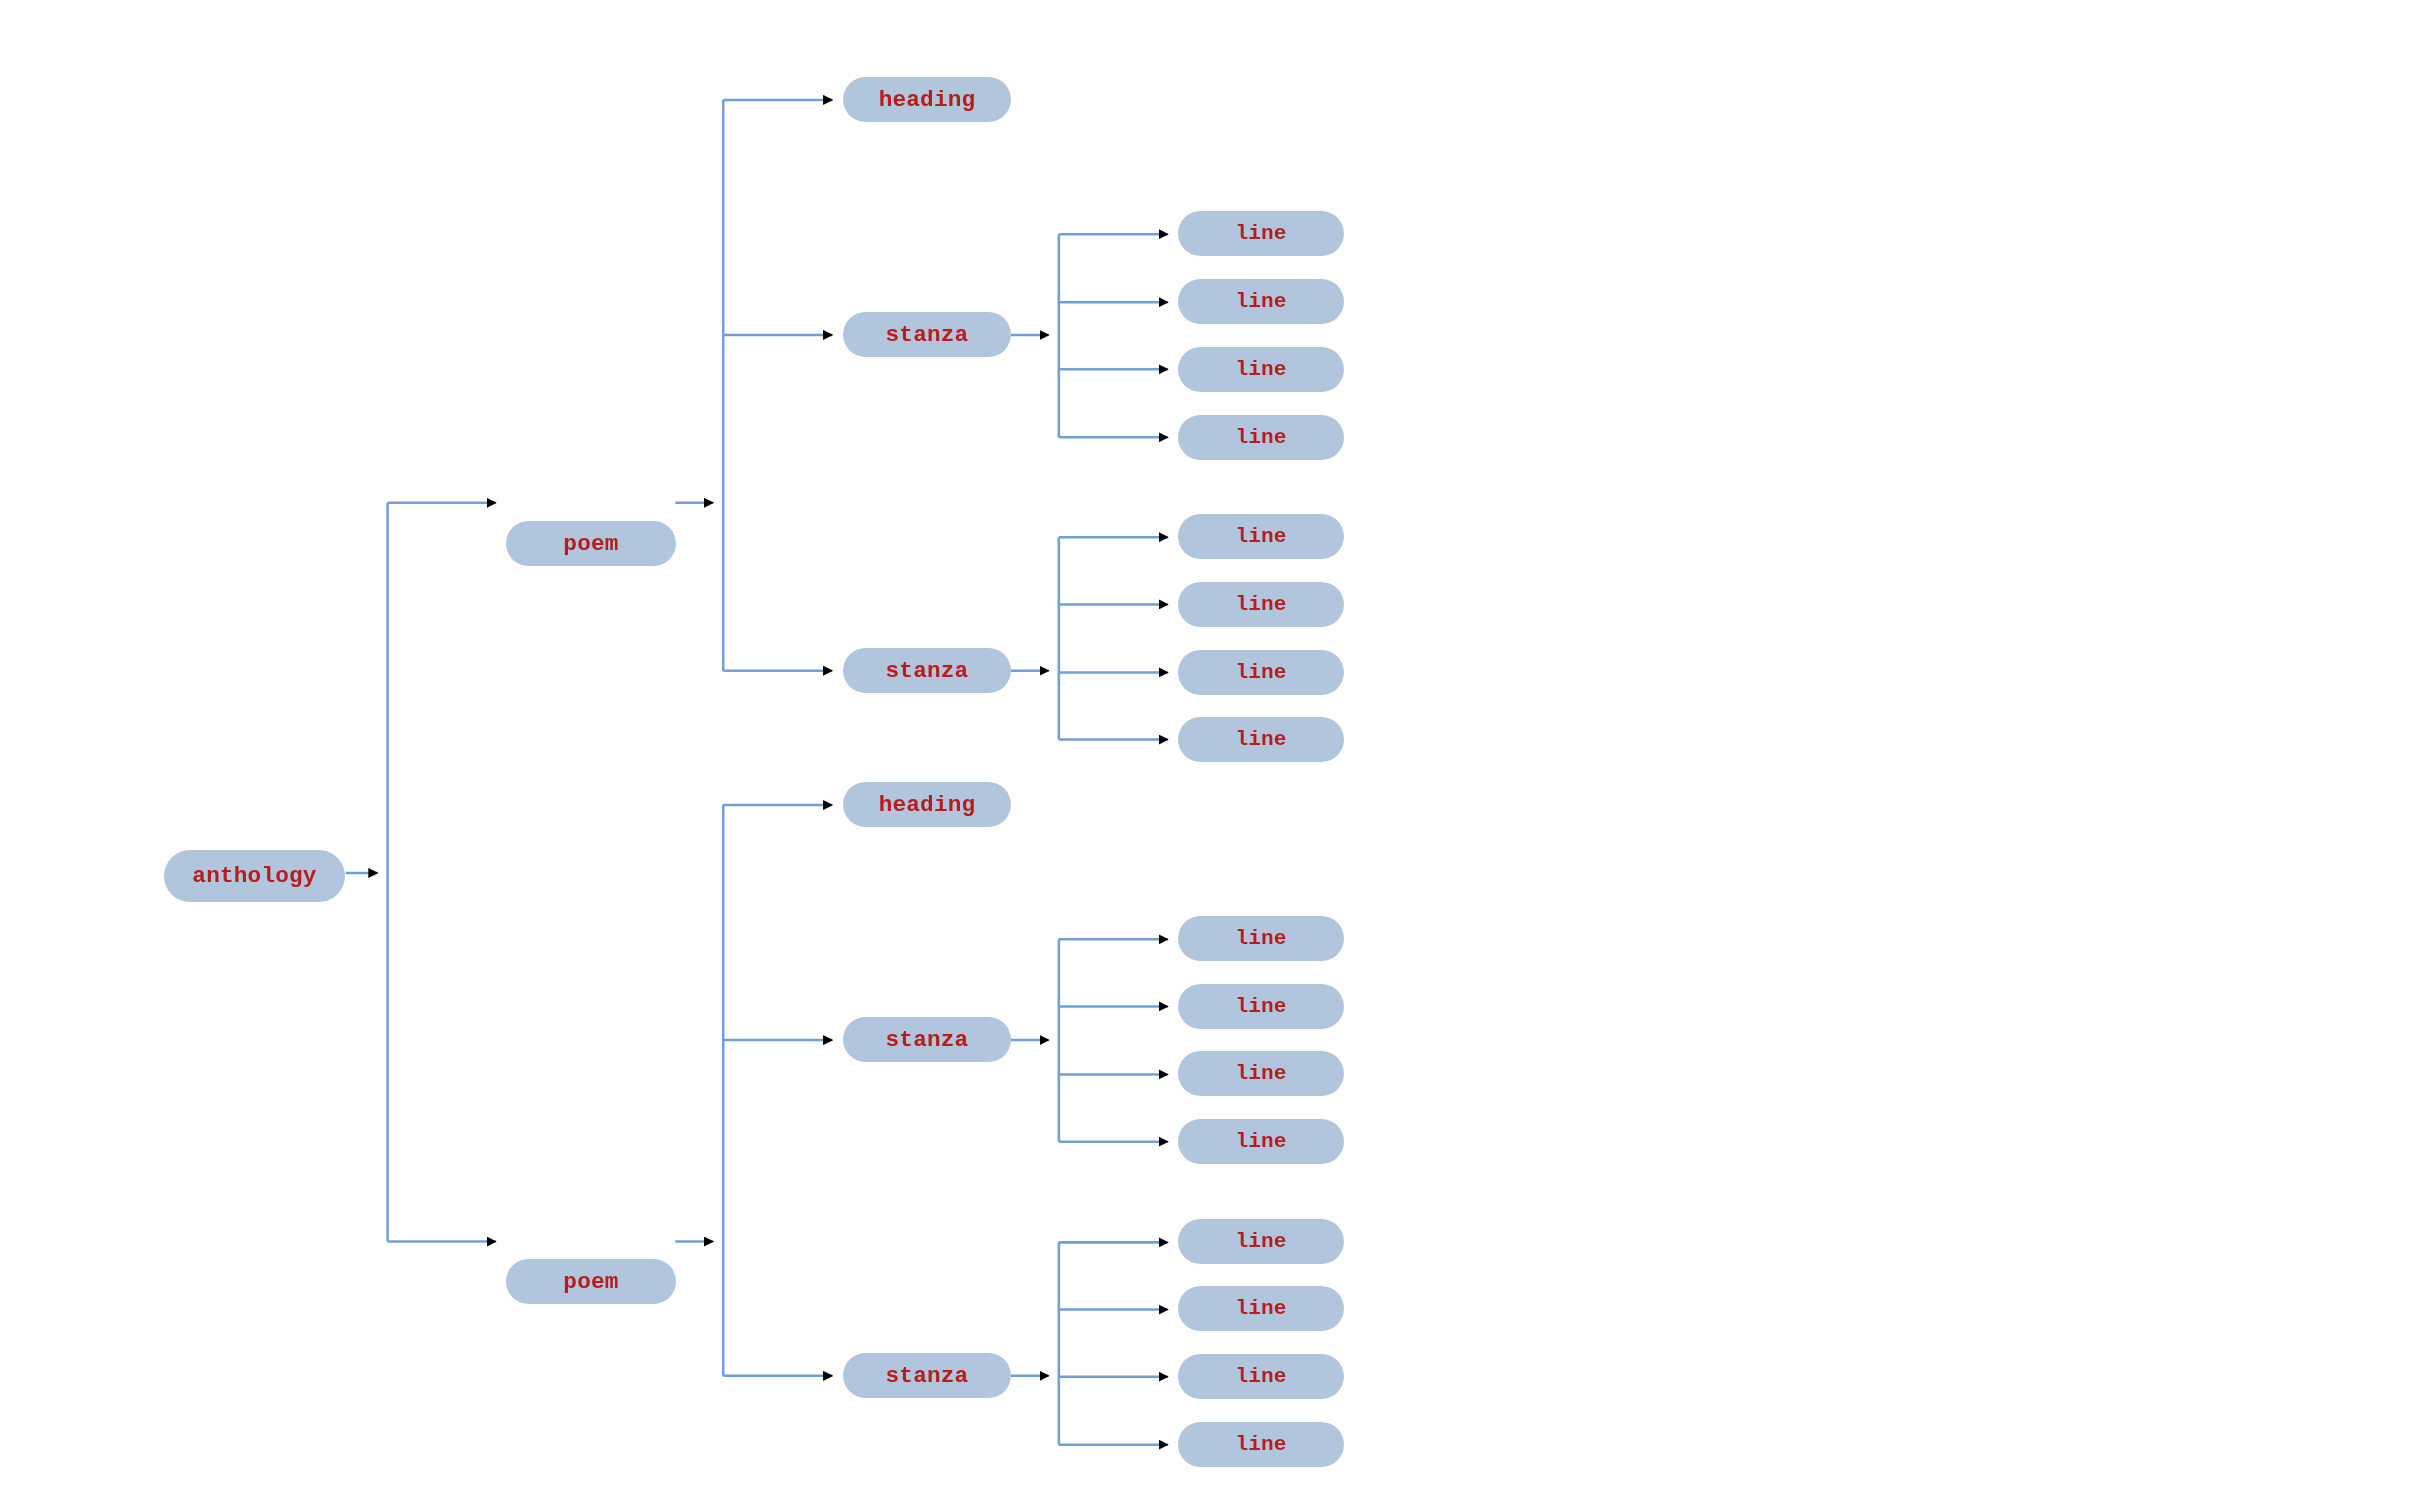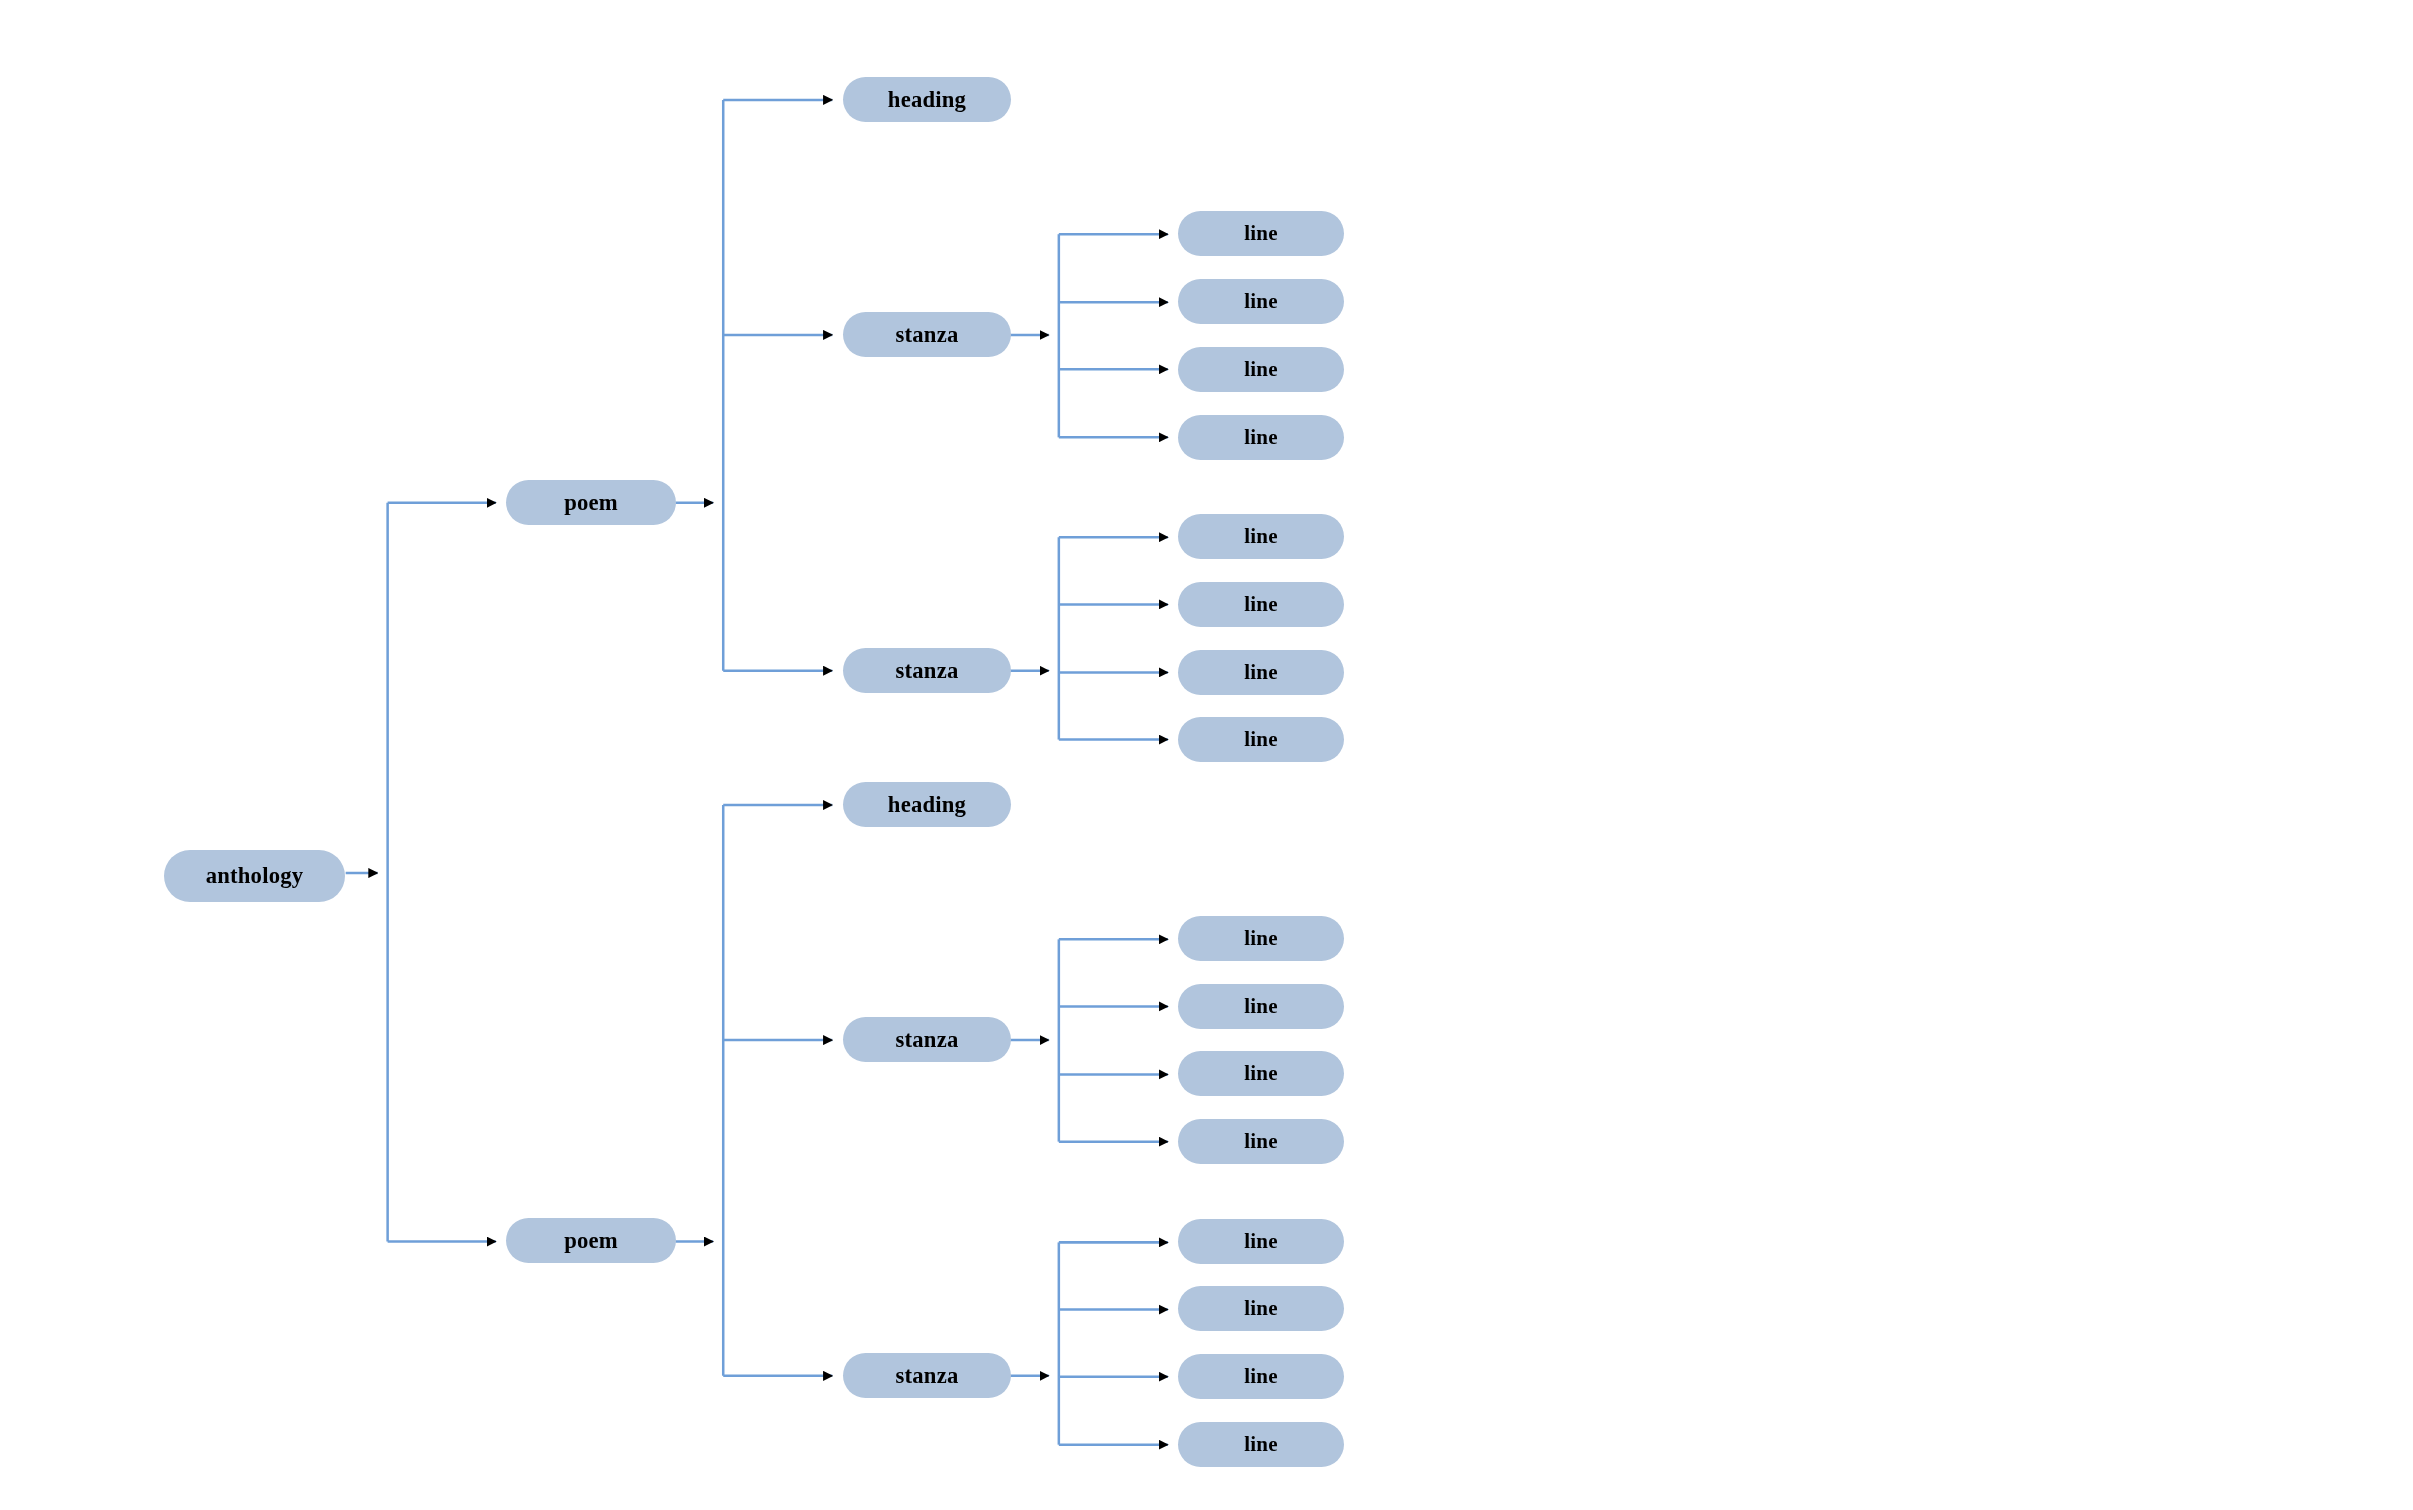--- a/index.html
+++ b/index.html
@@ -20,28 +20,29 @@
     pointer-events:none;
   }
   .node{
     position:absolute;
     box-sizing:border-box;
     background:#b1c5dd;
     border-radius:838px;
     display:flex;
     align-items:center;
     justify-content:center;
-    color:#000000;
+    color:#b91c1c;
     font-weight:bold;
     letter-spacing:0.2px;
     white-space:nowrap;
     user-select:none;
+    font-family:Liberation Mono, monospace;
   }
   .node.lvl0{font-size:22.7px;}
-  .node.lvl1{font-size:22.7px;}
+  .node.lvl1{font-size:22.7px;margin-top:41px;}
   .node.lvl2{font-size:22.7px;}
   .node.lvl3{font-size:21px;}
 </style>
 </head>
 <body>
 
 <div id="stage">
 
   <svg id="edges" viewBox="0 0 2876 1800" preserveAspectRatio="none" xmlns="http://www.w3.org/2000/svg">
     <defs>

